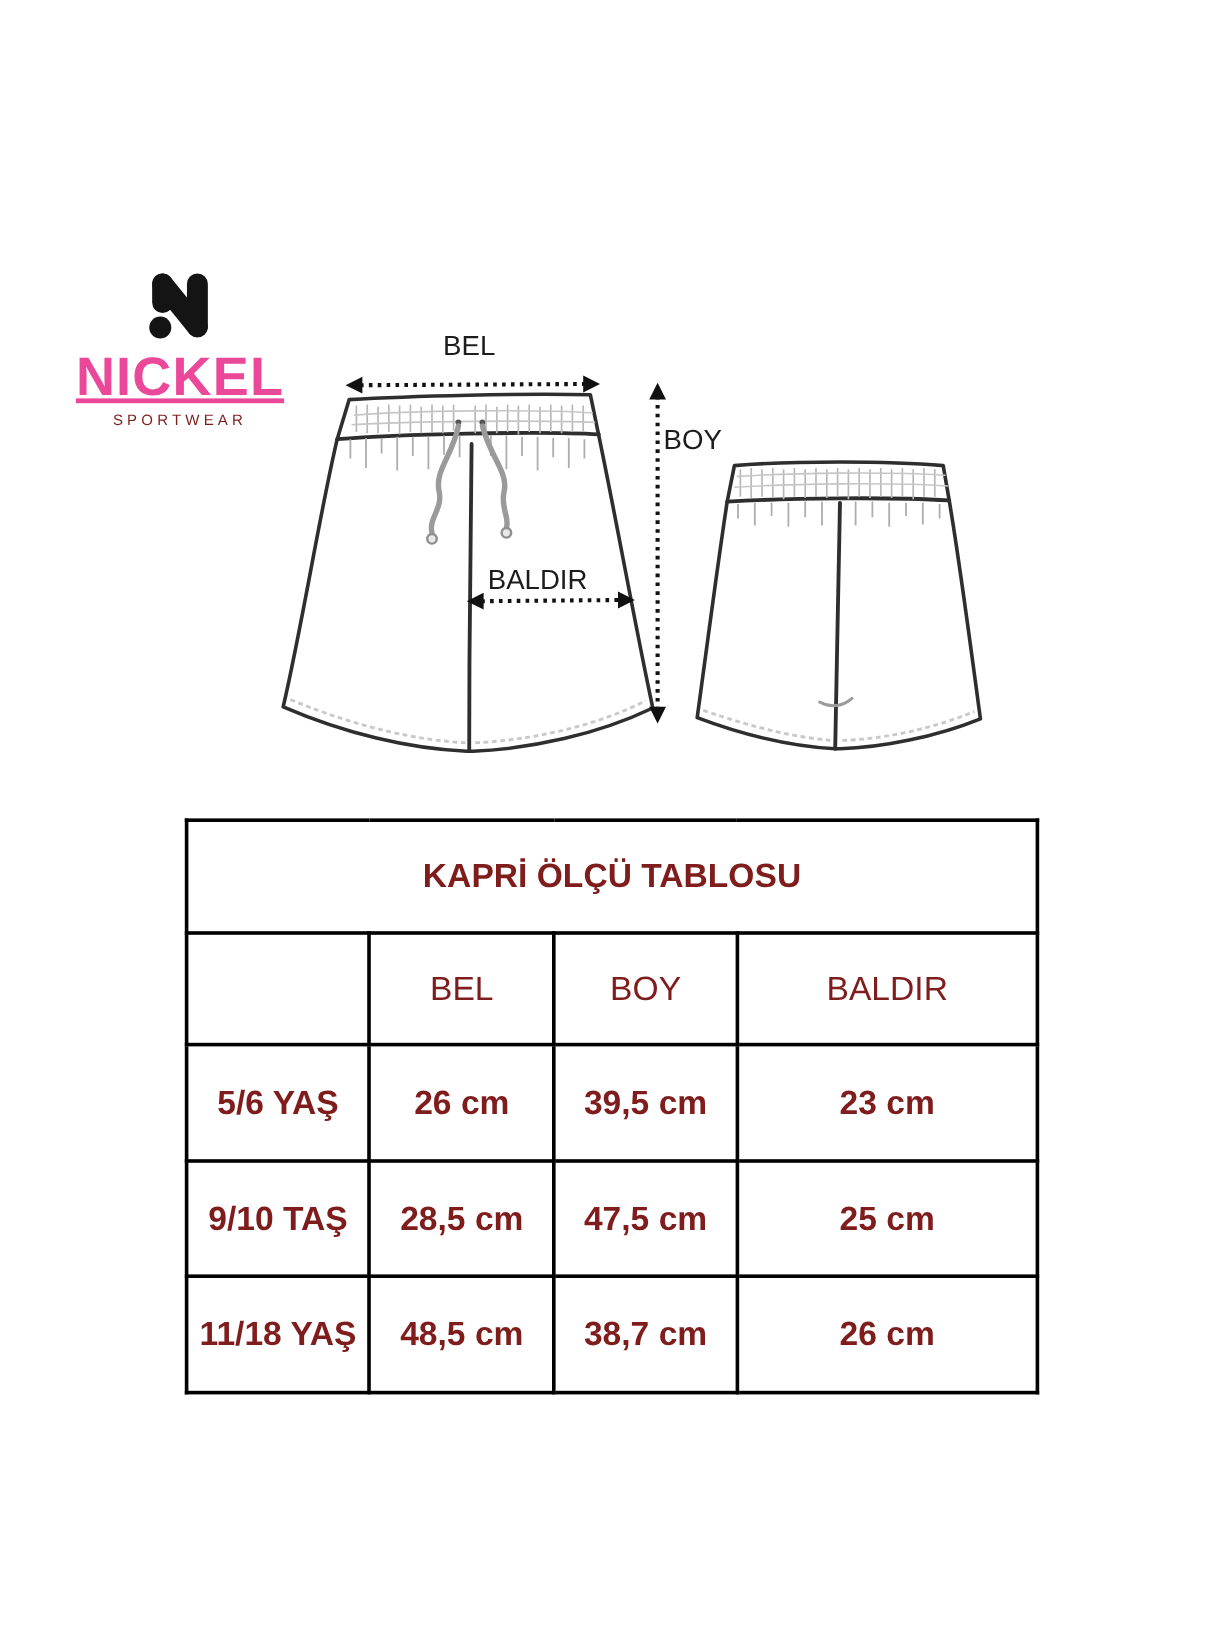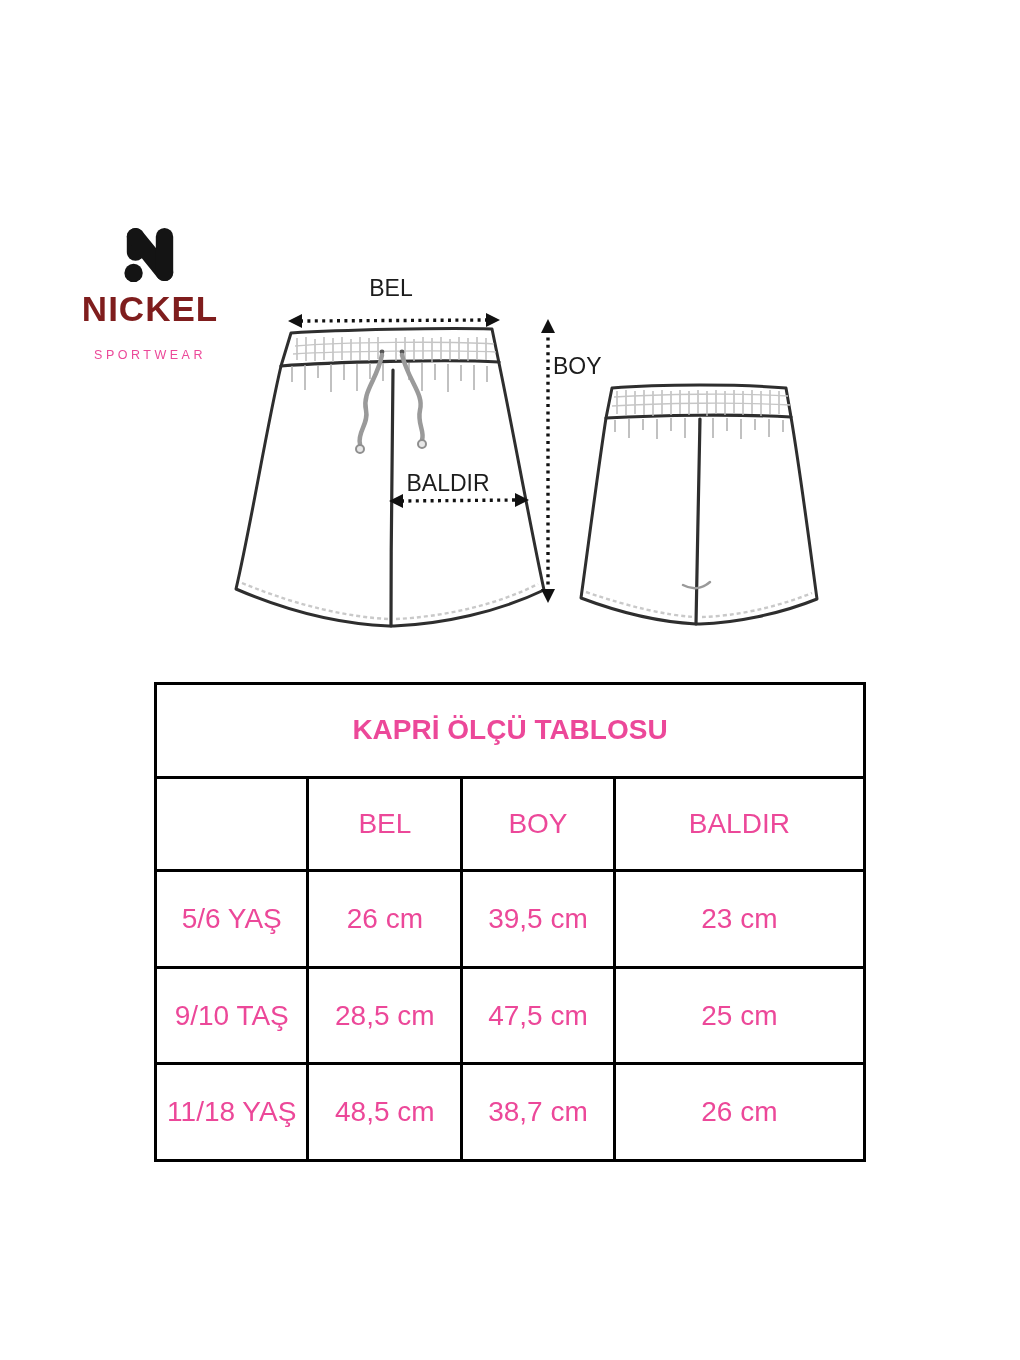--- a/index.html
+++ b/index.html
@@ -1,43 +1,43 @@
 <!DOCTYPE html>
 <html><head>
 <meta charset="utf-8">
 <style>
   html,body{margin:0;padding:0;background:#ffffff;}
   .page{position:relative;width:1020px;height:1360px;background:#ffffff;overflow:hidden;
         font-family:"Liberation Sans",sans-serif;color:#111;}
   
   .brand{position:absolute;left:58px;top:226px;width:184px;text-align:center;}
   .n-icon{width:58px;height:58px;display:block;margin:0 auto 7px auto;}
-  .brand-name{font-size:35px;font-weight:bold;letter-spacing:1px;line-height:1;color:#7f1d1d;}
-  .brand-tagline{margin-top:22px;font-size:12.5px;letter-spacing:3.5px;color:#ec4899;font-weight:normal;}
+  .brand-name{font-size:45px;font-weight:bold;letter-spacing:1px;line-height:1;color:#ec4899;text-decoration:underline;}
+  .brand-tagline{margin-top:7px;font-size:12.5px;letter-spacing:3.5px;color:#7f1d1d;font-weight:normal;}
   
   .diagram{position:absolute;left:210px;top:270px;width:670px;height:380px;}
   .diagram text{font-family:"Liberation Sans",sans-serif;font-size:23px;fill:#1c1c1c;}
   .outline{fill:#ffffff;stroke:#2e2e2e;stroke-width:3;stroke-linejoin:round;}
   .seam{fill:none;stroke:#2e2e2e;stroke-width:3.2;stroke-linecap:round;}
   .hatch{fill:none;stroke:#b8b8b8;stroke-width:1.4;}
   .scribble{fill:none;stroke:#c6c6c6;stroke-width:1.3;}
   .ticks{fill:none;stroke:#adadad;stroke-width:1.5;}
   .stitch{fill:none;stroke:#c9c9c9;stroke-width:2.4;stroke-dasharray:4 3;}
   .cord{fill:none;stroke:#9a9a9a;stroke-width:4.5;stroke-linecap:round;}
   .aglet{fill:#e8e8e8;stroke:#8f8f8f;stroke-width:2;}
   .dim{fill:none;stroke:#111;stroke-width:3.4;stroke-dasharray:3 4.4;}
   .head{fill:#111;stroke:none;}
   
   .size-table{position:absolute;left:154px;top:682px;width:712px;height:480px;
               border-collapse:collapse;table-layout:fixed;background:#fff;}
   .size-table td{border:3px solid #000;text-align:center;vertical-align:middle;
-                 font-size:28px;color:#ec4899;padding:0;overflow:hidden;white-space:nowrap;}
+                 font-size:28px;color:#7f1d1d;padding:0;overflow:hidden;white-space:nowrap;}
   .size-table tr.title-row{height:66px;}
   .size-table tr.head-row{height:66px;}
-  .size-table tr.data-row{height:68px;}
+  .size-table tr.data-row{height:68px;font-weight:bold;}
   .title-cell{font-size:30px;font-weight:bold;}
 </style>
 </head>
 <body>
 
 <div class="page">
 
   <div class="brand">
     <svg class="n-icon" viewBox="0 0 60 58" aria-hidden="true">
       <g stroke="#141414" stroke-width="18" stroke-linecap="round">

